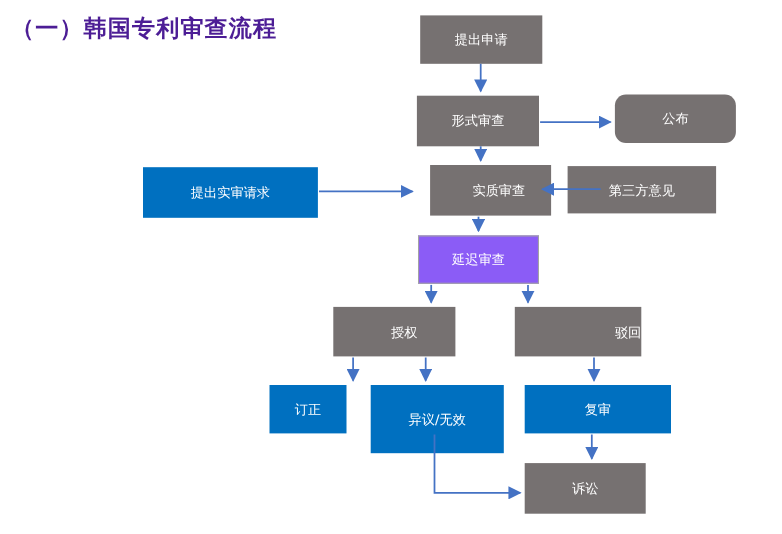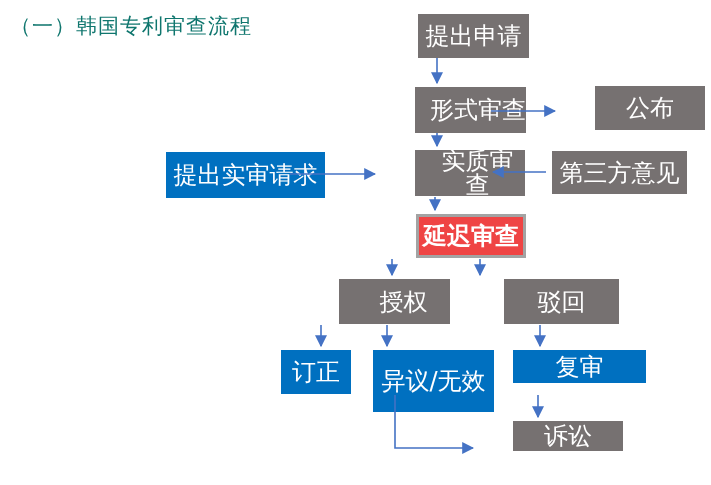--- a/index.html
+++ b/index.html
@@ -5,50 +5,49 @@
   html,body{margin:0;padding:0;background:#ffffff;}
   #canvas{
     position:relative;
     width:711px;height:485px;
     background:#ffffff;
     font-family:"DejaVu Sans","Liberation Sans",sans-serif;
     overflow:hidden;
   }
   .page-title{
     position:absolute;left:10px;top:12px;
-    font-size:21px;font-weight:normal;color:#0f766e;
+    font-size:21px;font-weight:bold;color:#4c1d95;
     letter-spacing:1px;
     font-family:"DejaVu Serif","Liberation Serif",serif;
   }
   .node{
     position:absolute;
     display:flex;align-items:center;justify-content:center;
-    color:#ffffff;font-size:24px;line-height:1;
+    color:#ffffff;font-size:12px;line-height:1;
     box-sizing:border-box;
     text-align:center;
-    margin-left:36px;
   }
   .node.gray{background:#767171;}
   .node.blue{background:#0070C0;}
-  .node.blue-highlight{background:#ef4444;border:3px solid #a3a3a3;font-weight:bold;}
+  .node.blue-highlight{background:#8b5cf6;border:1px solid #a3a3a3;}
   #arrows{position:absolute;left:0;top:0;width:711px;height:485px;pointer-events:none;}
   
   #n-apply      {left:382px;top:14px;width:111px;height:44px;}
-  #n-formal     {left:379px;top:87px;width:111px;height:46px;justify-content:flex-end;}
-  #n-publish    {left:559px;top:86px;width:110px;height:44px;}
+  #n-formal     {left:379px;top:87px;width:111px;height:46px;}
+  #n-publish    {left:559px;top:86px;width:110px;height:44px;border-radius:10px;}
   #n-request    {left:130px;top:152px;width:159px;height:46px;}
-  #n-substantive{left:379px;top:150px;width:110px;height:46px;padding-left:15px;}
+  #n-substantive{left:391px;top:150px;width:110px;height:46px;padding-left:15px;}
   #n-thirdparty {left:516px;top:151px;width:135px;height:43px;}
   #n-delayed    {left:380px;top:214px;width:110px;height:44px;}
   #n-grant      {left:303px;top:279px;width:111px;height:45px;padding-left:18px;}
-  #n-reject     {left:468px;top:279px;width:115px;height:45px;}
+  #n-reject     {left:468px;top:279px;width:115px;height:45px;justify-content:flex-end;}
   #n-correction {left:245px;top:350px;width:70px;height:44px;}
   #n-opposition {left:337px;top:350px;width:121px;height:62px;}
-  #n-reexam     {left:477px;top:350px;width:133px;height:33px;}
-  #n-litigation {left:477px;top:421px;width:110px;height:30px;}
+  #n-reexam     {left:477px;top:350px;width:133px;height:44px;}
+  #n-litigation {left:477px;top:421px;width:110px;height:46px;}
 </style>
 </head>
 <body>
 
 <div id="canvas">
 
   <div class="page-title">（一）韩国专利审查流程</div>
 
   <div class="node gray" id="n-apply">
     <span>提出申请</span>

